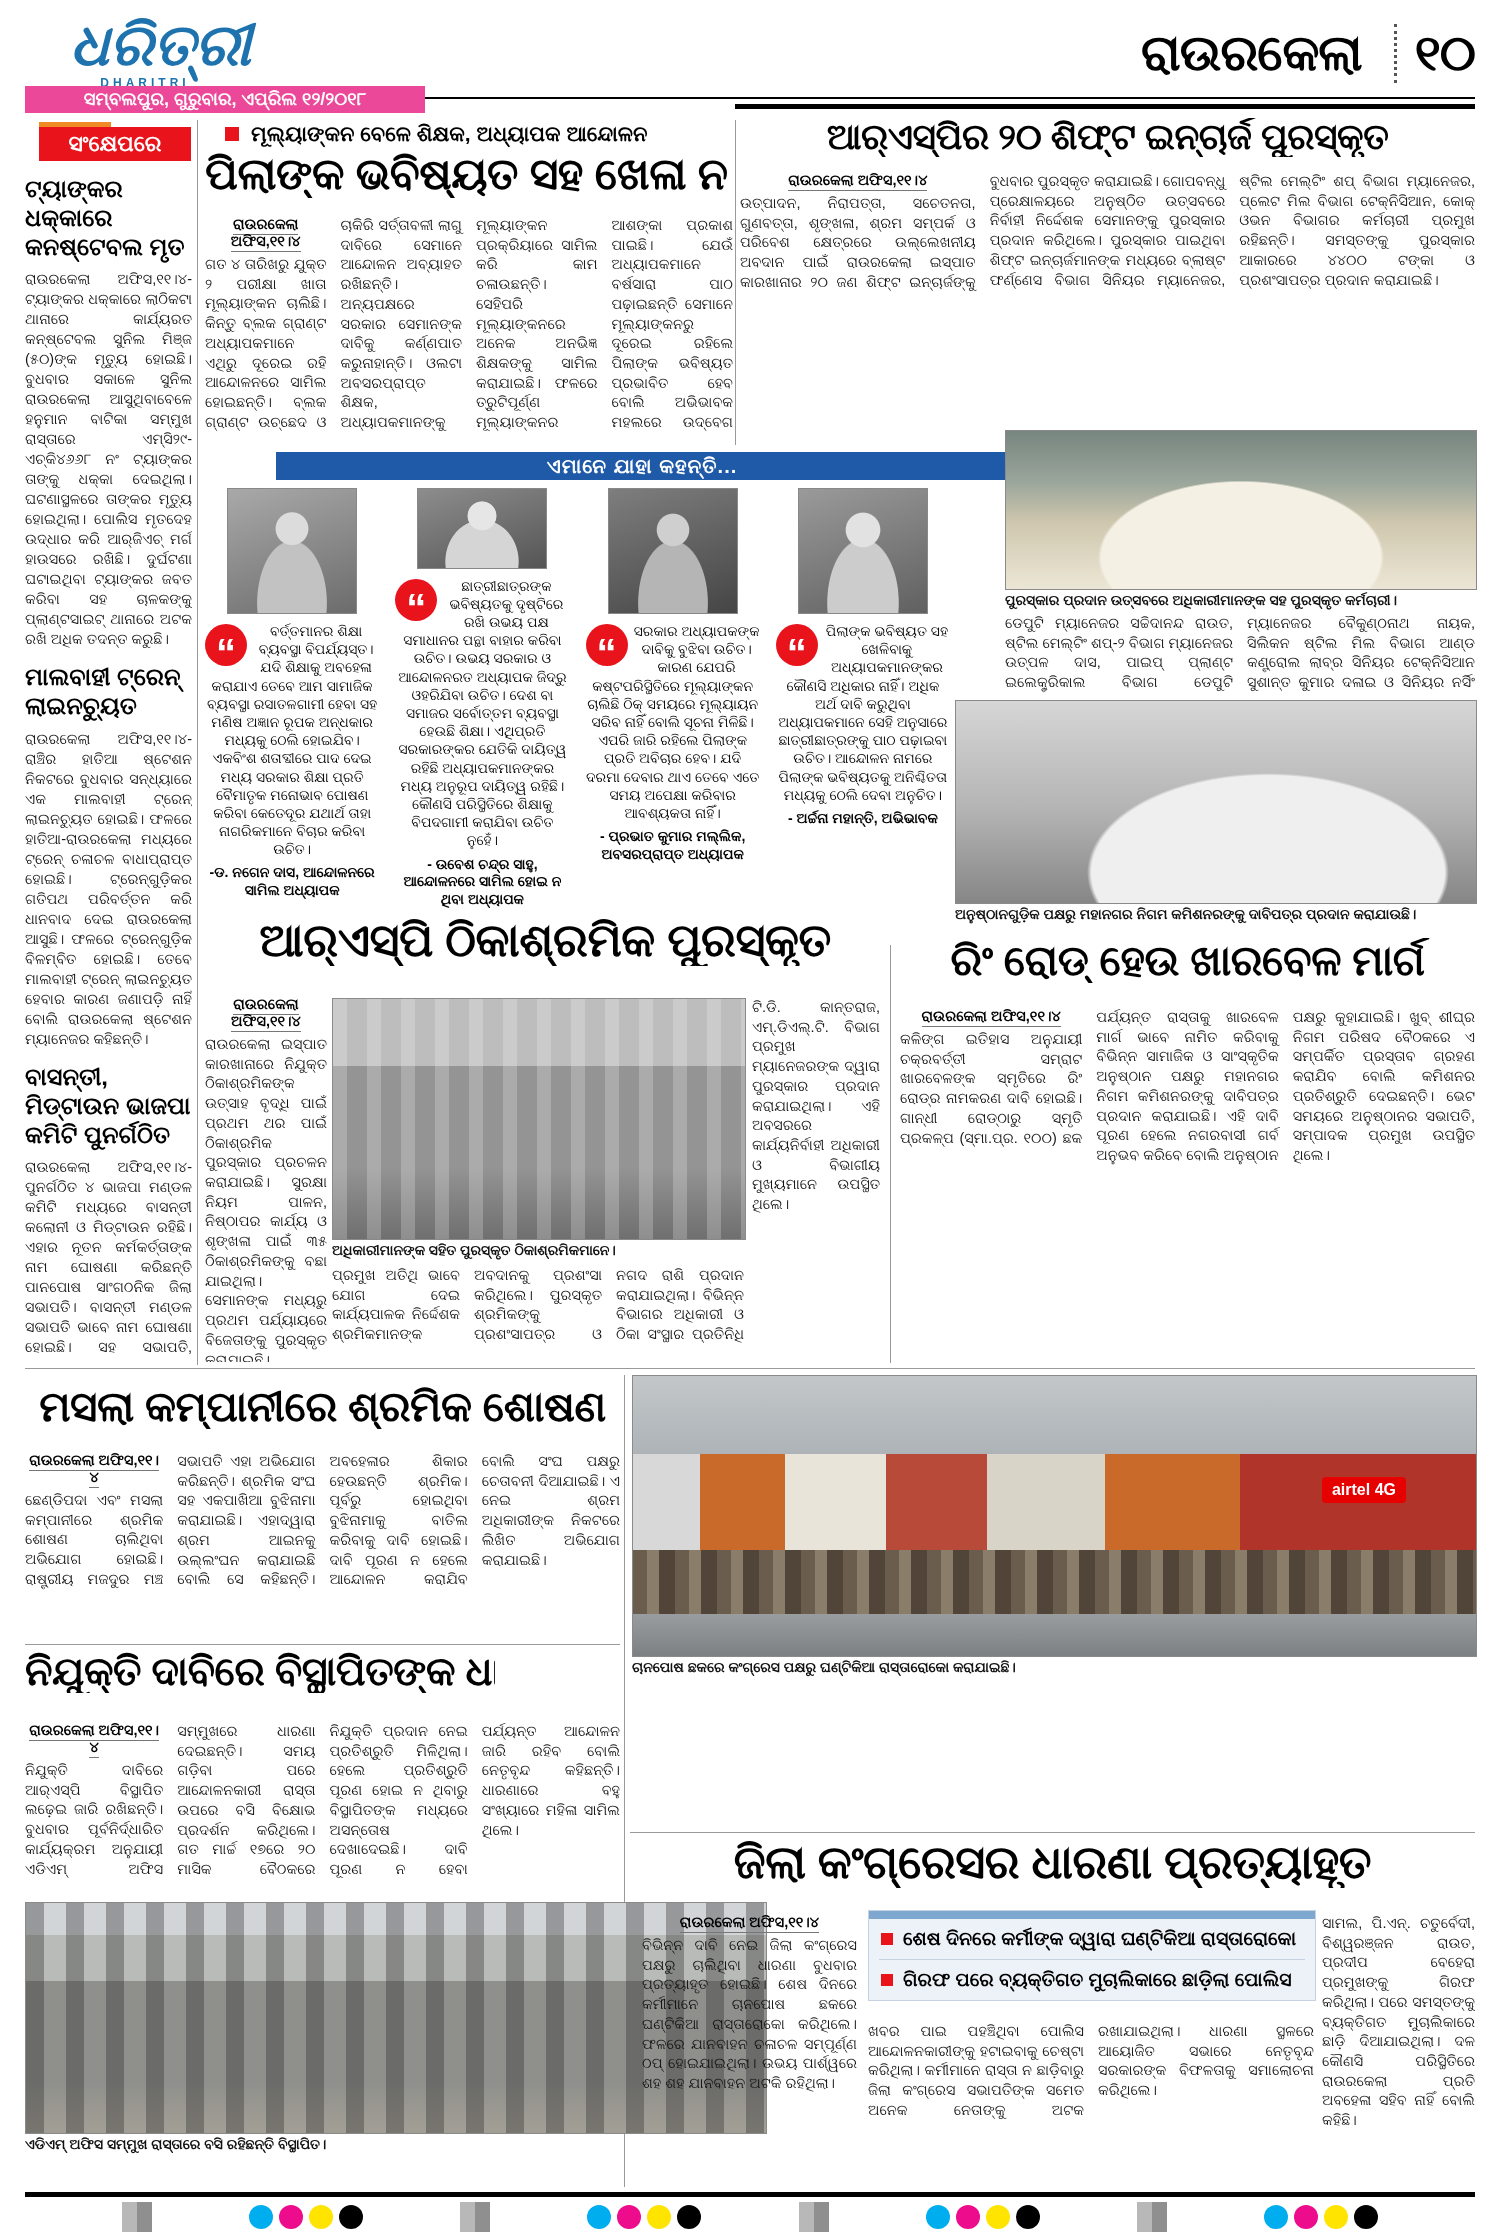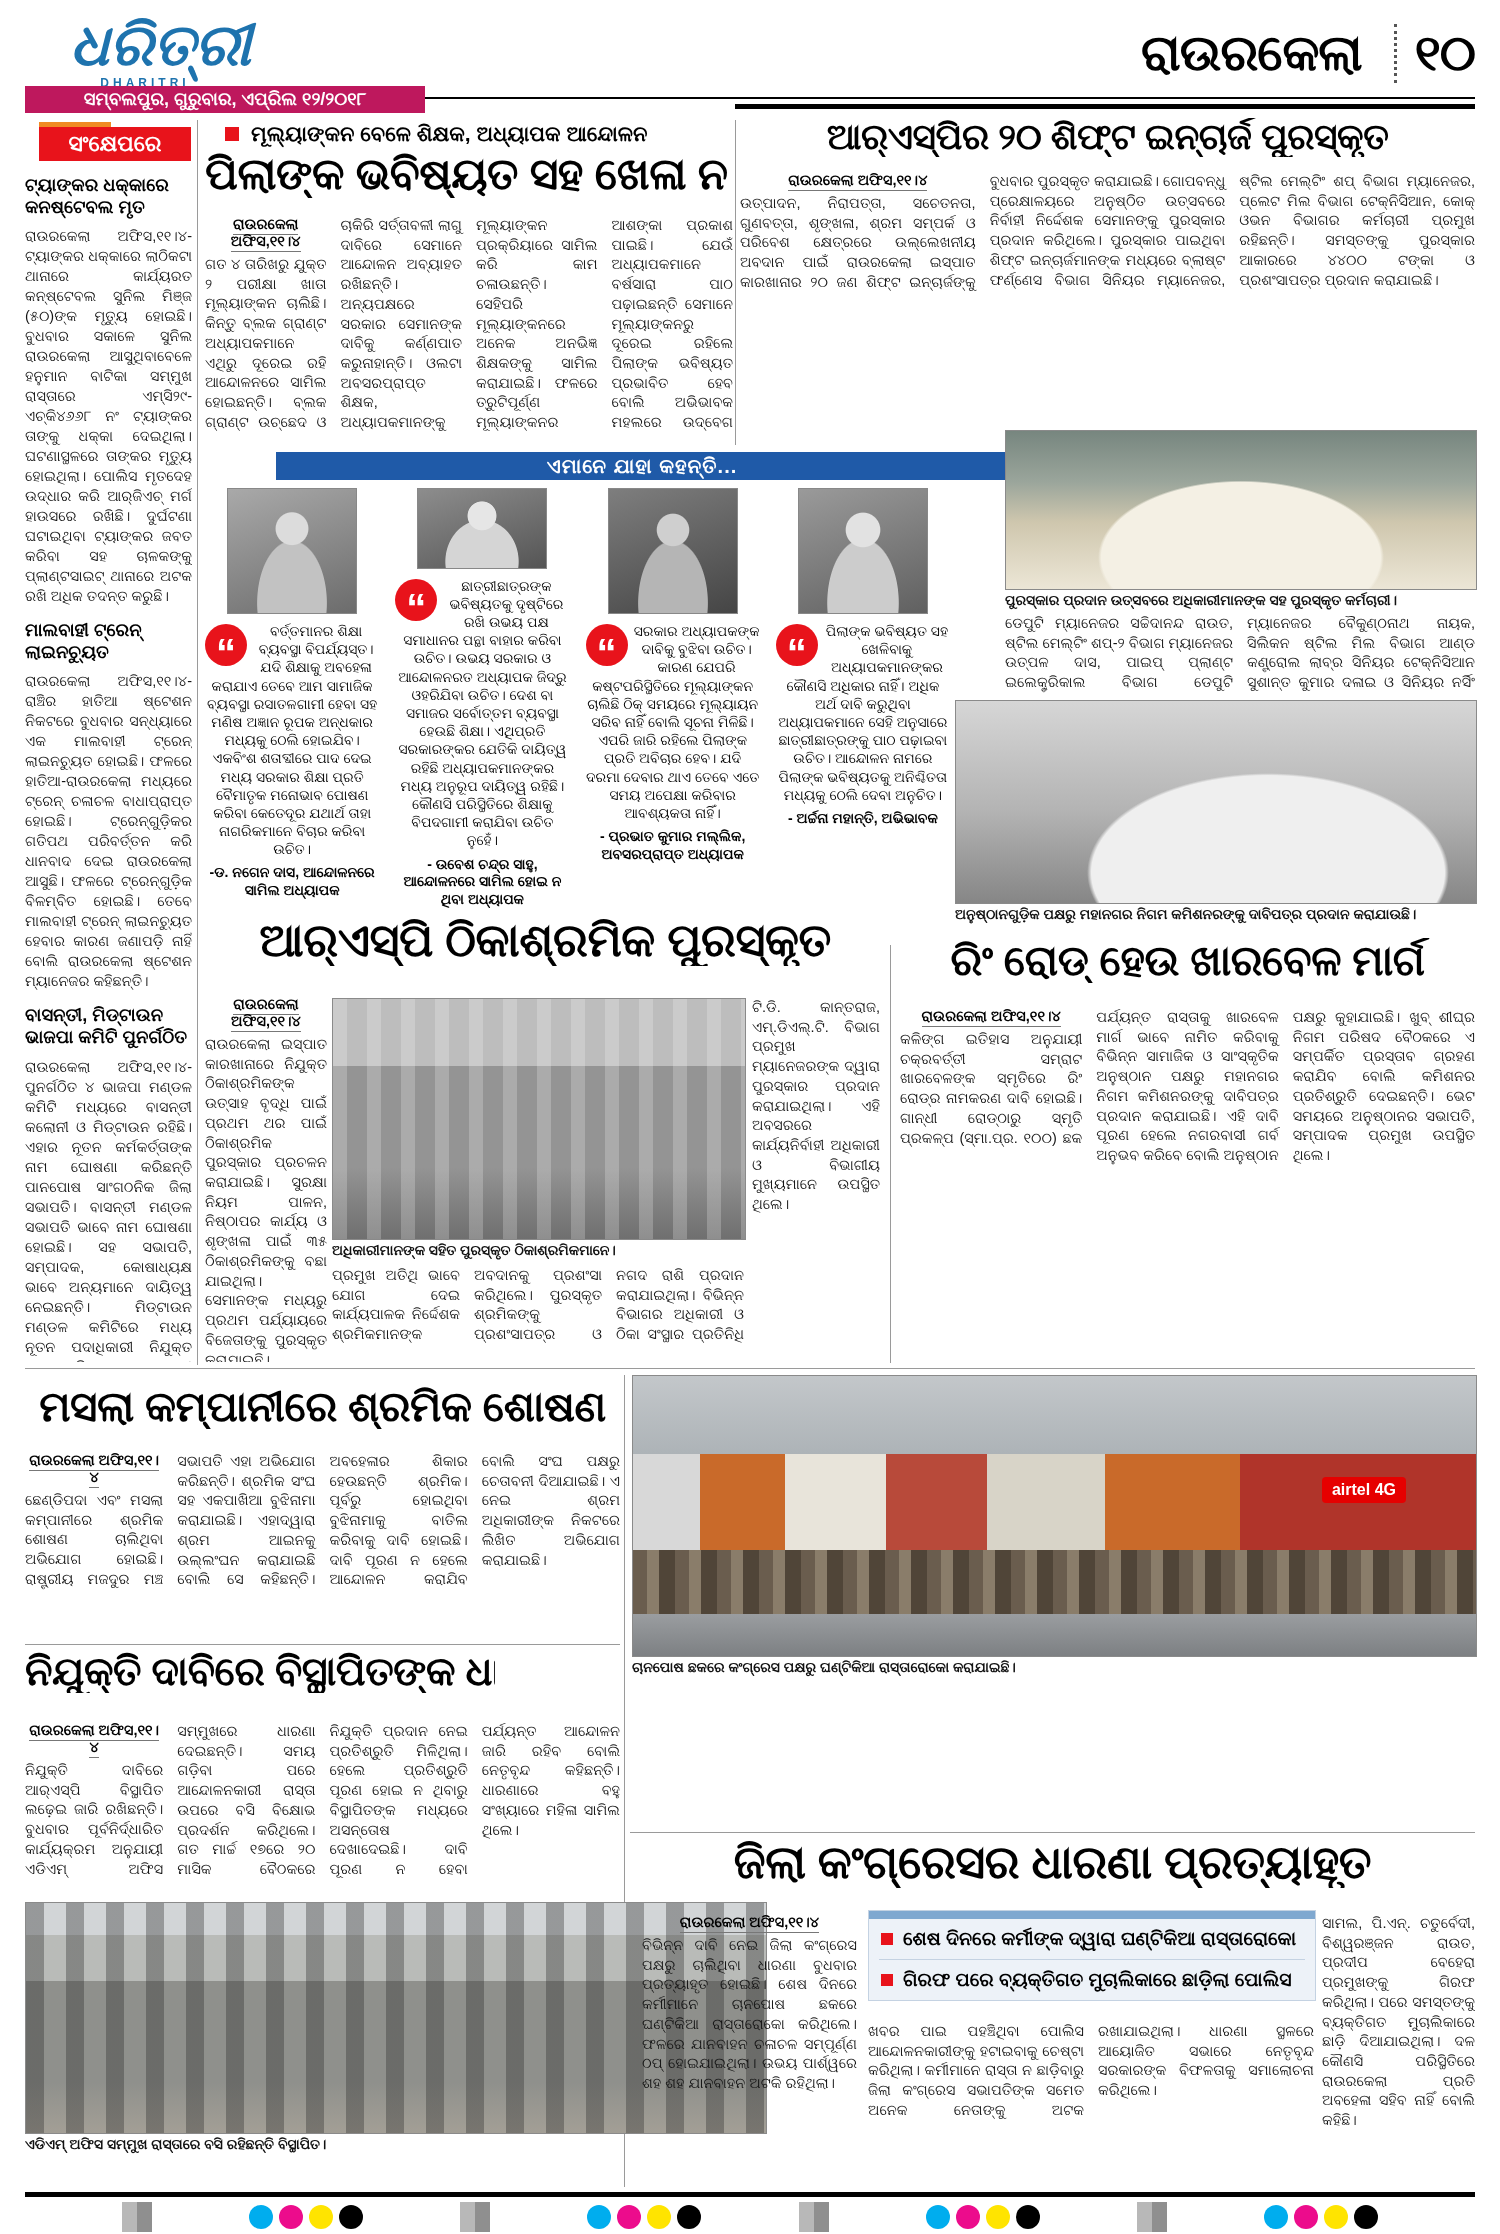--- a/index.html
+++ b/index.html
@@ -2,21 +2,21 @@
 <html><head>
 <meta charset="utf-8">
 <style>
   html,body{margin:0;padding:0;background:#d9d9d9;}
   .page{position:relative;width:1500px;height:2234px;margin:0 auto;background:#ffffff;
         font-family:"Liberation Sans","DejaVu Sans",sans-serif;color:#000;overflow:hidden;}
   .abs{position:absolute;}
   
   .logo-odia{font-size:58px;font-weight:800;color:#1e73ae;line-height:1.0;text-align:center;font-style:italic;}
   .logo-latin{font-size:12px;font-weight:700;color:#1e73ae;letter-spacing:4px;text-align:center;margin-top:2px;}
-  .datebar{background:#be185d;color:#fff;font-size:18px;font-weight:700;display:flex;align-items:center;justify-content:center;}
+  .datebar{background:#ec4899;color:#fff;font-size:18px;font-weight:700;display:flex;align-items:center;justify-content:center;}
   .city-title{display:flex;align-items:center;justify-content:flex-end;font-weight:800;font-size:50px;letter-spacing:-1px;}
   .city-num{border-left:3px dotted #555;margin-left:18px;padding-left:18px;}
   .thinrule{background:#000;height:2px;}
   .thickrule{background:#000;height:5px;}
   
   .vrule{position:absolute;width:1px;background:#9a9a9a;}
   .hrule{position:absolute;height:1px;background:#9a9a9a;}
   
   .bt{font-size:14.5px;line-height:1.36;text-align:justify;color:#151515;}
   .cols-2{column-count:2;column-gap:14px;}
@@ -27,21 +27,21 @@
   .dl span{border-bottom:1px solid #777;padding-bottom:2px;}
   .headline{font-weight:800;text-align:center;line-height:1.08;letter-spacing:-0.5px;color:#000;}
   .one-line{white-space:nowrap;overflow:hidden;}
   .kicker{display:flex;align-items:center;gap:12px;font-size:21px;font-weight:700;}
   .kicker .sq{width:14px;height:14px;background:#e8131b;flex:none;}
   .caption{font-size:14px;font-weight:700;color:#111;}
   
   .brief-accent{height:5px;background:#f08a24;width:72px;margin-left:14px;}
   .brief-banner{margin-left:14px;width:152px;height:34px;background:#e8131b;color:#fff;
                 font-size:22px;font-weight:800;display:flex;align-items:center;justify-content:center;}
-  .brief-head{font-size:18px;font-weight:800;line-height:1.2;margin:14px 0 8px 0;}
+  .brief-head{font-size:24px;font-weight:800;line-height:1.2;margin:14px 0 8px 0;}
   .brief-body{font-size:14.5px;line-height:1.38;text-align:justify;color:#151515;}
   
   .q-banner{background:#1f5aa8;color:#fff;font-size:20px;font-weight:800;
             display:flex;align-items:center;justify-content:center;letter-spacing:1px;margin-left:8px;}
   .q-row{display:grid;grid-template-columns:repeat(4,1fr);column-gap:16px;}
   .q-cell{display:flex;flex-direction:column;overflow:hidden;}
   .q-photo{width:128px;height:124px;margin:0 auto;border:1px solid #888;}
   .qtext{font-size:14px;line-height:1.3;text-align:center;margin-top:8px;}
   .qicon{float:left;width:42px;height:42px;border-radius:50%;background:#e8131b;color:#fff;
          font-size:40px;line-height:58px;text-align:center;margin:2px 6px 2px 0;font-weight:700;}

